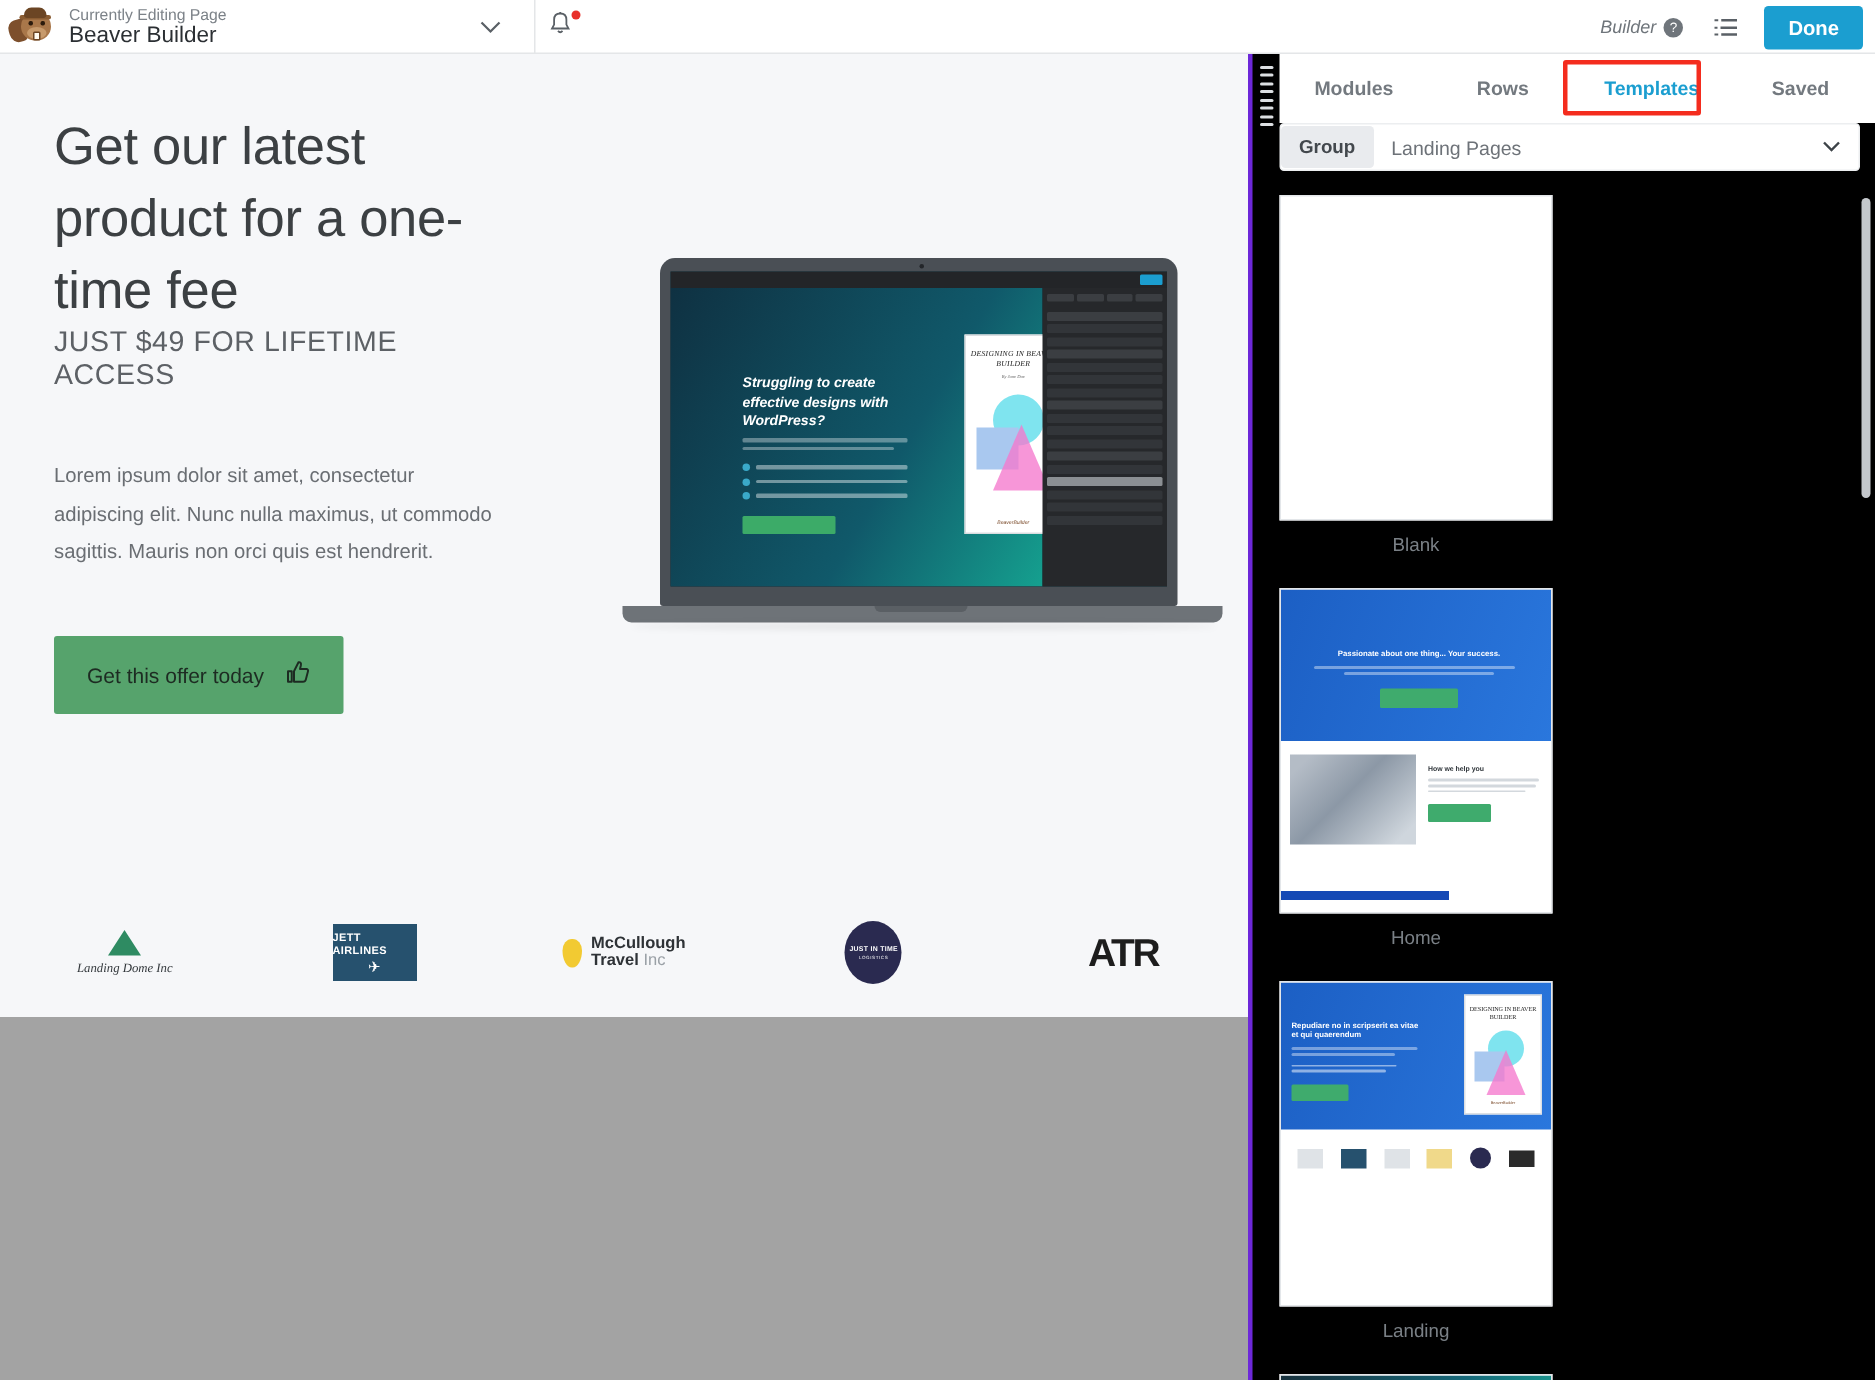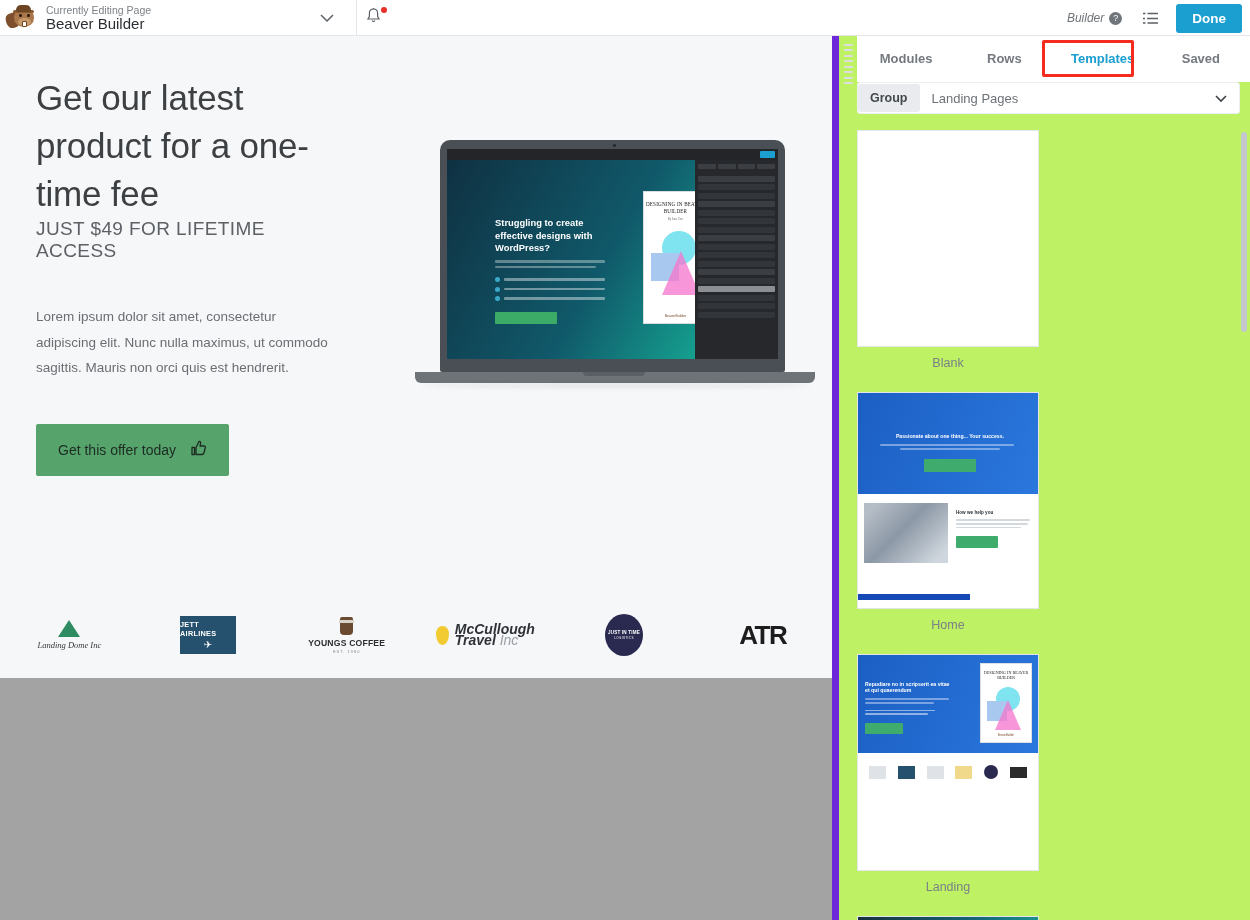--- a/index.html
+++ b/index.html
@@ -57,21 +57,21 @@
     background: #a3a3a3; overflow: hidden; }
   #hero { position: relative; width: 832px; height: 642px; background: #f6f7f9; }
   #hero-text { position: absolute; left: 36px; top: 38px; width: 300px; }
   #hero-text h1 { font-size: 35px; font-weight: normal; color: #3c4043; line-height: 48px; letter-spacing: -0.2px; }
   #hero-text h2 { font-size: 19px; font-weight: normal; color: #5d6166; letter-spacing: 0.4px; }
   #hero-text p { font-size: 13.5px; color: #6a6e73; line-height: 25.5px; margin-top: 42px; }
   #cta-btn { margin-top: 43px; background: #56a36c; border: none; border-radius: 2px;
     color: #1d2b22; font-size: 14px; padding: 16px 22px; display: inline-flex; align-items: center;
     gap: 14px; cursor: pointer; }
 
-  #laptop { position: absolute; left: 415px; top: 104px; width: 400px; height: 280px; }
+  #laptop { position: absolute; left: 415px; top: 136px; width: 400px; height: 280px; font-style: italic; }
   #laptop .screen-outer { position: absolute; left: 25px; top: 0; width: 345px; height: 232px;
     background: #4a4f55; border-radius: 10px 10px 2px 2px; padding: 9px 7px 13px 7px; }
   #laptop .cam { position: absolute; left: 50%; top: 4px; width: 3px; height: 3px;
     background: #23262a; border-radius: 50%; }
   #laptop .screen { position: relative; width: 100%; height: 100%; overflow: hidden; background: #0d2b36; }
   #lp-chrome { position: absolute; top: 0; left: 0; right: 0; height: 11px; background: #232528; }
   #lp-chrome .lpdone { position: absolute; right: 3px; top: 2px; width: 15px; height: 7px;
     background: #1b9ed0; border-radius: 1px; }
   #lp-body { position: absolute; top: 11px; left: 0; right: 83px; bottom: 0;
     background: linear-gradient(120deg,#0f3142 0%,#10596a 60%,#15a08f 100%); }
@@ -126,39 +126,39 @@
   .lg-jett .p { font-size: 10px; margin-top: 1px; }
   .lg-coffee { text-align: center; }
   .lg-coffee .cup { width: 13px; height: 18px; margin: 0 auto; background: #6b4a32;
     border-radius: 2px 2px 4px 4px; position: relative; }
   .lg-coffee .cup:before { content: ''; position: absolute; left: -1px; top: 3px;
     width: 15px; height: 3px; background: #d9d2c9; }
   .lg-coffee .nm { font-size: 8.6px; font-weight: bold; color: #2c2c2c; margin-top: 3px; letter-spacing: .2px; }
   .lg-coffee .sub { font-size: 4px; color: #888; margin-top: 1px; letter-spacing: 1px; }
   .lg-mcc { display: flex; align-items: center; gap: 6px; }
   .lg-mcc .pin { width: 13px; height: 19px; background: #f2ca32; border-radius: 50% 50% 50% 50%/ 42% 42% 62% 62%; }
-  .lg-mcc .nm { font-size: 14px; color: #2e3236; line-height: 11px; font-style: italic; }
+  .lg-mcc .nm { font-size: 11px; color: #2e3236; line-height: 11px; }
   .lg-mcc .nm b { font-weight: bold; }
   .lg-mcc .nm .ic { color: #9aa0a6; font-weight: normal; }
   .lg-jit { width: 38px; height: 42px; background: #2a2a50; border-radius: 50%;
     display: flex; flex-direction: column; align-items: center; justify-content: center; color: #fff; }
   .lg-jit .t { font-size: 4.6px; font-weight: bold; letter-spacing: .2px; }
   .lg-jit .s { font-size: 3px; margin-top: 1.5px; letter-spacing: .4px; }
   .lg-atr { font-size: 26px; font-weight: bold; color: #1d1d1d; letter-spacing: -1.5px; }
 
   #section2 { position: relative; width: 832px; height: 242px; background: #fff; }
   #placeholder-box { position: absolute; left: 22px; top: 72px; width: 406px; height: 226px;
     border: 2px dashed #4cb6dd; }
   #s2-text { position: absolute; left: 450px; top: 80px; width: 360px; }
   #s2-text h2 { font-size: 27px; font-weight: normal; color: #3c4043; line-height: 36px; letter-spacing: -0.2px; }
   #s2-text p { font-size: 13.5px; color: #6a6e73; line-height: 25.5px; margin-top: 22px; }
 
   
   #panel { position: absolute; top: 36px; right: 0; width: 418px; height: 884px;
-    background: #bef264; border-left: 7px solid #6d28d9; }
+    background: #000000; border-left: 3px solid #6d28d9; }
   #drag-handle { position: absolute; left: 5px; top: 8px; width: 9px; height: 40px;
     display: flex; flex-direction: column; justify-content: space-between; cursor: ew-resize; }
   #drag-handle i { display: block; height: 2px; background: #dcdfe2; border-radius: 1px; }
   #panel-tabs { position: absolute; left: 18px; top: 0; right: 0; height: 46px;
     background: #fff; display: flex; align-items: center; }
   .ptab { flex: 1; text-align: center; font-size: 13px; color: #73797f;
     font-weight: bold; cursor: pointer; line-height: 46px; }
   .ptab.active { color: #1b9ed0; text-align: center; }
   #tab-highlight { position: absolute; left: 1042px; top: 40px; width: 92px; height: 37px;
     border: 3px solid #f42c1e; border-radius: 2px; pointer-events: none; z-index: 40; }
@@ -342,27 +342,20 @@
           <div class="nm">Landing Dome Inc</div>
         </div>
       </div>
       <div class="logo-cell">
         <div class="lg-jett">
           <div class="t">JETT AIRLINES</div>
           <div class="p">✈</div>
         </div>
       </div>
       <div class="logo-cell">
-        <div class="lg-coffee">
-          <div class="cup"></div>
-          <div class="nm">YOUNGS COFFEE</div>
-          <div class="sub">EST. 1980</div>
-        </div>
-      </div>
-      <div class="logo-cell">
         <div class="lg-mcc">
           <div class="pin"></div>
           <div class="nm">
             <b>McCullough</b><br>
             <b>Travel</b>
             <span class="ic">Inc</span>
           </div>
         </div>
       </div>
       <div class="logo-cell">

